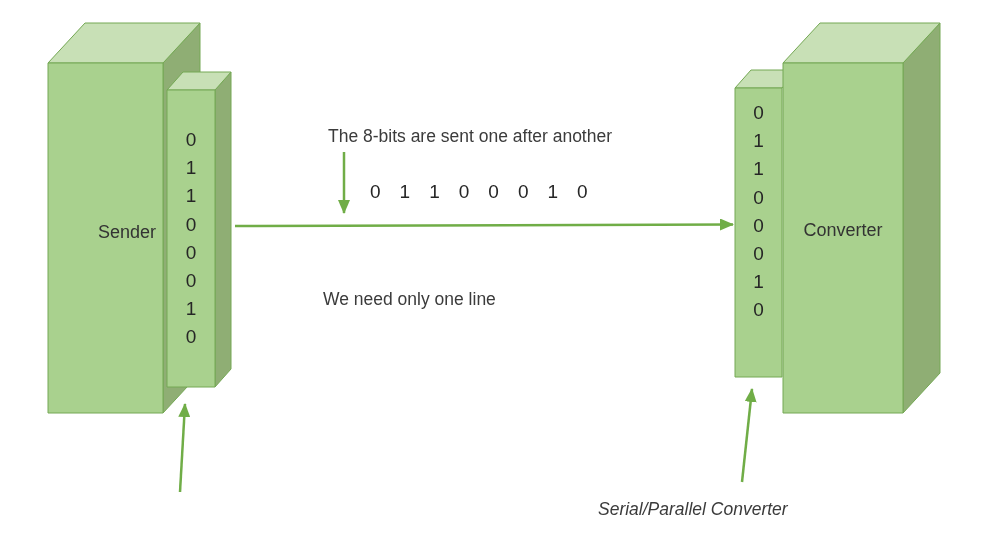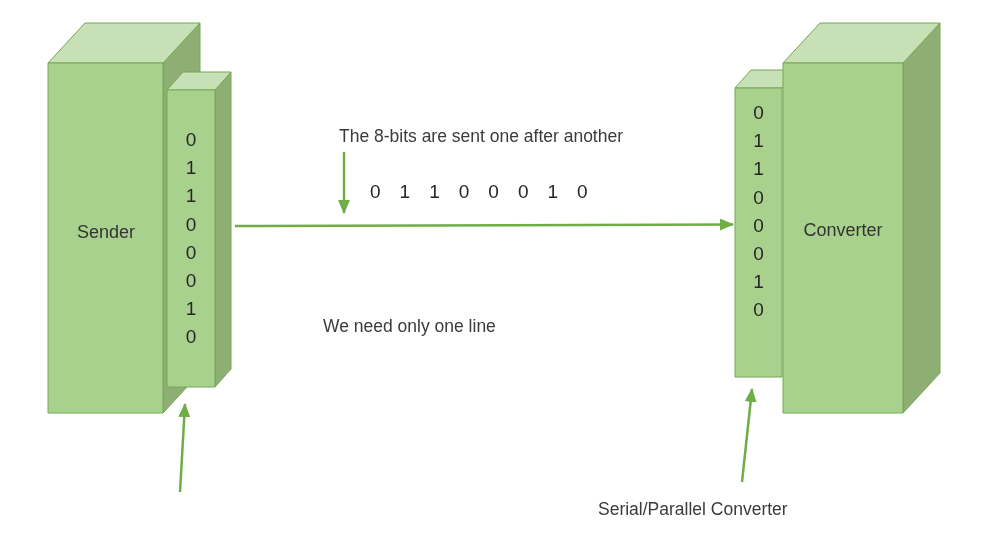--- a/index.html
+++ b/index.html
@@ -58,21 +58,21 @@
 
     <line x1="235" y1="226" x2="733" y2="224.5" stroke="#70ad47" stroke-width="2.5" marker-end="url(#ah)"></line>
 
     <line x1="344" y1="152" x2="344" y2="213" stroke="#70ad47" stroke-width="2.5" marker-end="url(#ah)"></line>
 
     <line x1="180" y1="492" x2="185" y2="404" stroke="#70ad47" stroke-width="2.5" marker-end="url(#ah)"></line>
 
     <line x1="742" y1="482" x2="752" y2="389" stroke="#70ad47" stroke-width="2.5" marker-end="url(#ah)"></line>
   </svg>
 
-  <div class="txt box-label" style="left:43px;top:222px;width:126px;">Sender</div>
+  <div class="txt box-label" style="left:64px;top:222px;width:126px;">Sender</div>
 
   <div class="txt box-label" style="left:783px;top:220px;width:120px;">Converter</div>
 
   <div class="bits-col" style="left:167px;top:126px;width:48px;">
       <span>0</span>
       <span>1</span>
       <span>1</span>
       <span>0</span>
       <span>0</span>
       <span>0</span>
@@ -84,31 +84,31 @@
       <span>0</span>
       <span>1</span>
       <span>1</span>
       <span>0</span>
       <span>0</span>
       <span>0</span>
       <span>1</span>
       <span>0</span>
     </div>
 
-  <div class="txt caption center" style="left:299px;top:126px;width:364px;text-align:center;">The 8-bits are sent one after another</div>
+  <div class="txt caption center" style="left:288px;top:126px;width:364px;text-align:center;">The 8-bits are sent one after another</div>
 
   <div class="bits-row" style="left:370px;top:181px;">
       <span>0</span>
       <span>1</span>
       <span>1</span>
       <span>0</span>
       <span>0</span>
       <span>0</span>
       <span>1</span>
       <span>0</span>
     </div>
 
-  <div class="txt caption" style="left:323px;top:316px;text-align:right;">We need only one line</div>
+  <div class="txt caption" style="left:323px;top:289px;text-align:right;">We need only one line</div>
 
 
-  <div class="txt caption" style="left:598px;top:499px;">Serial/Parallel Converter</div>
+  <div class="txt caption" style="left:598px;top:499px;font-style:italic;">Serial/Parallel Converter</div>
 
 </div>
 
 </body></html>

